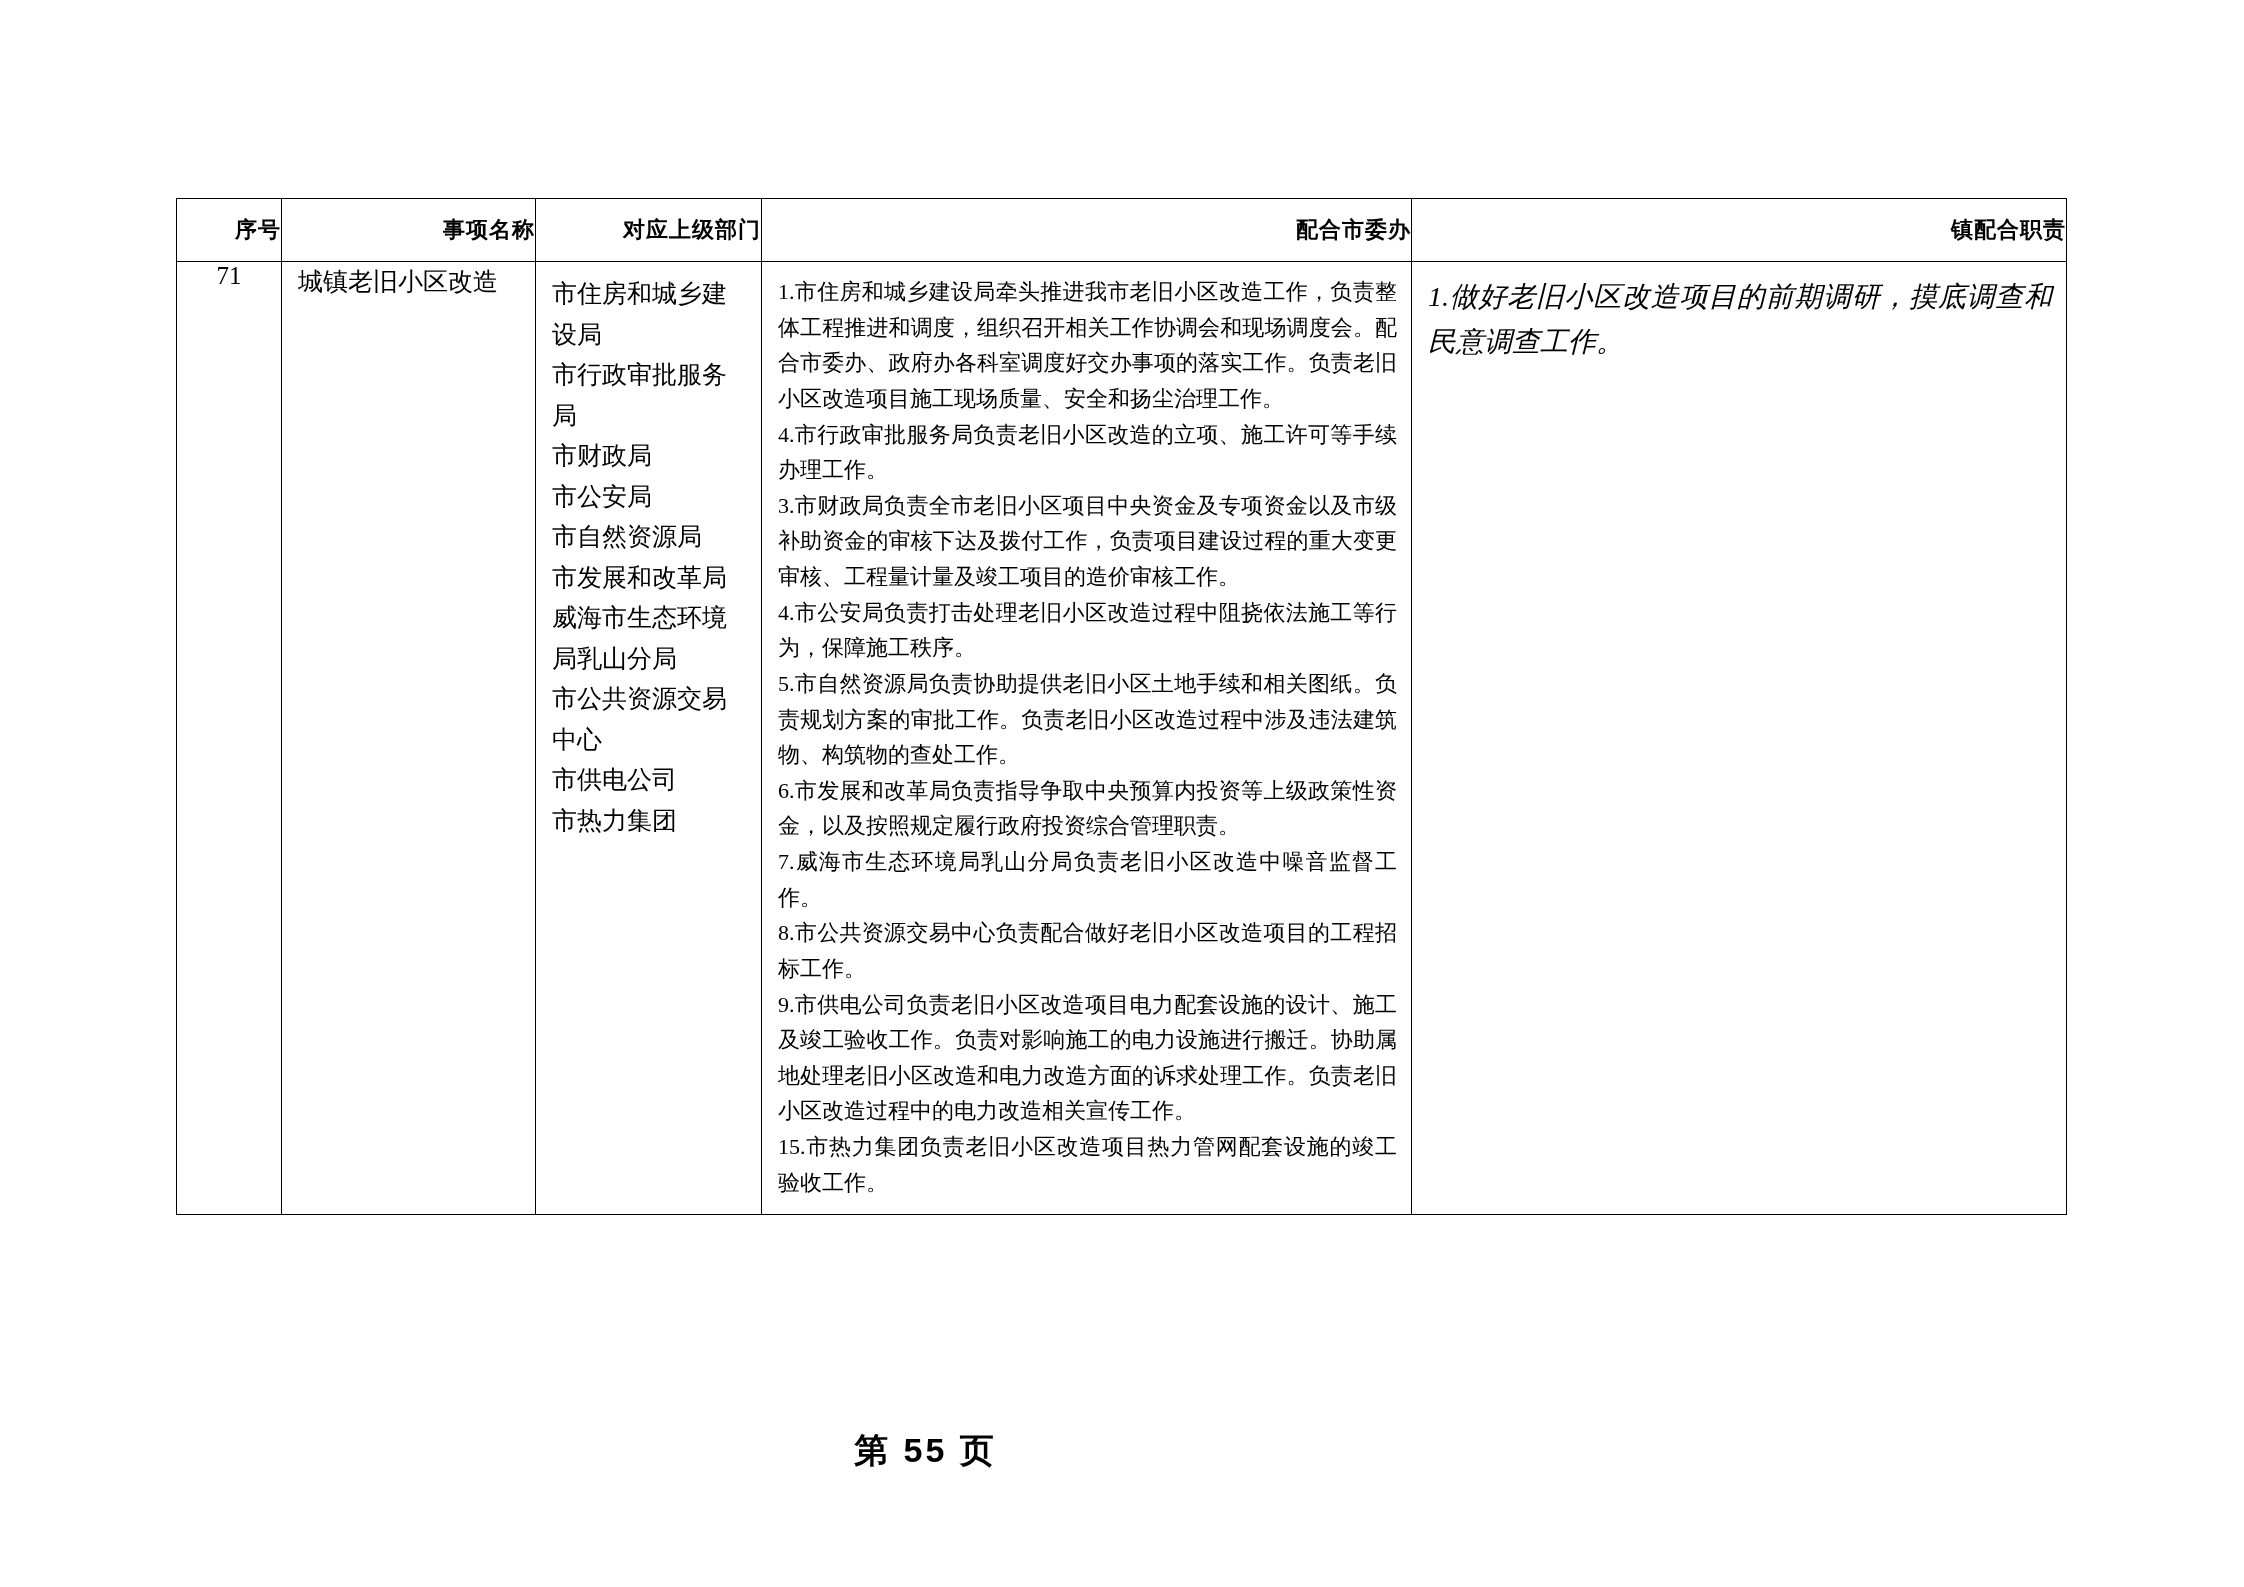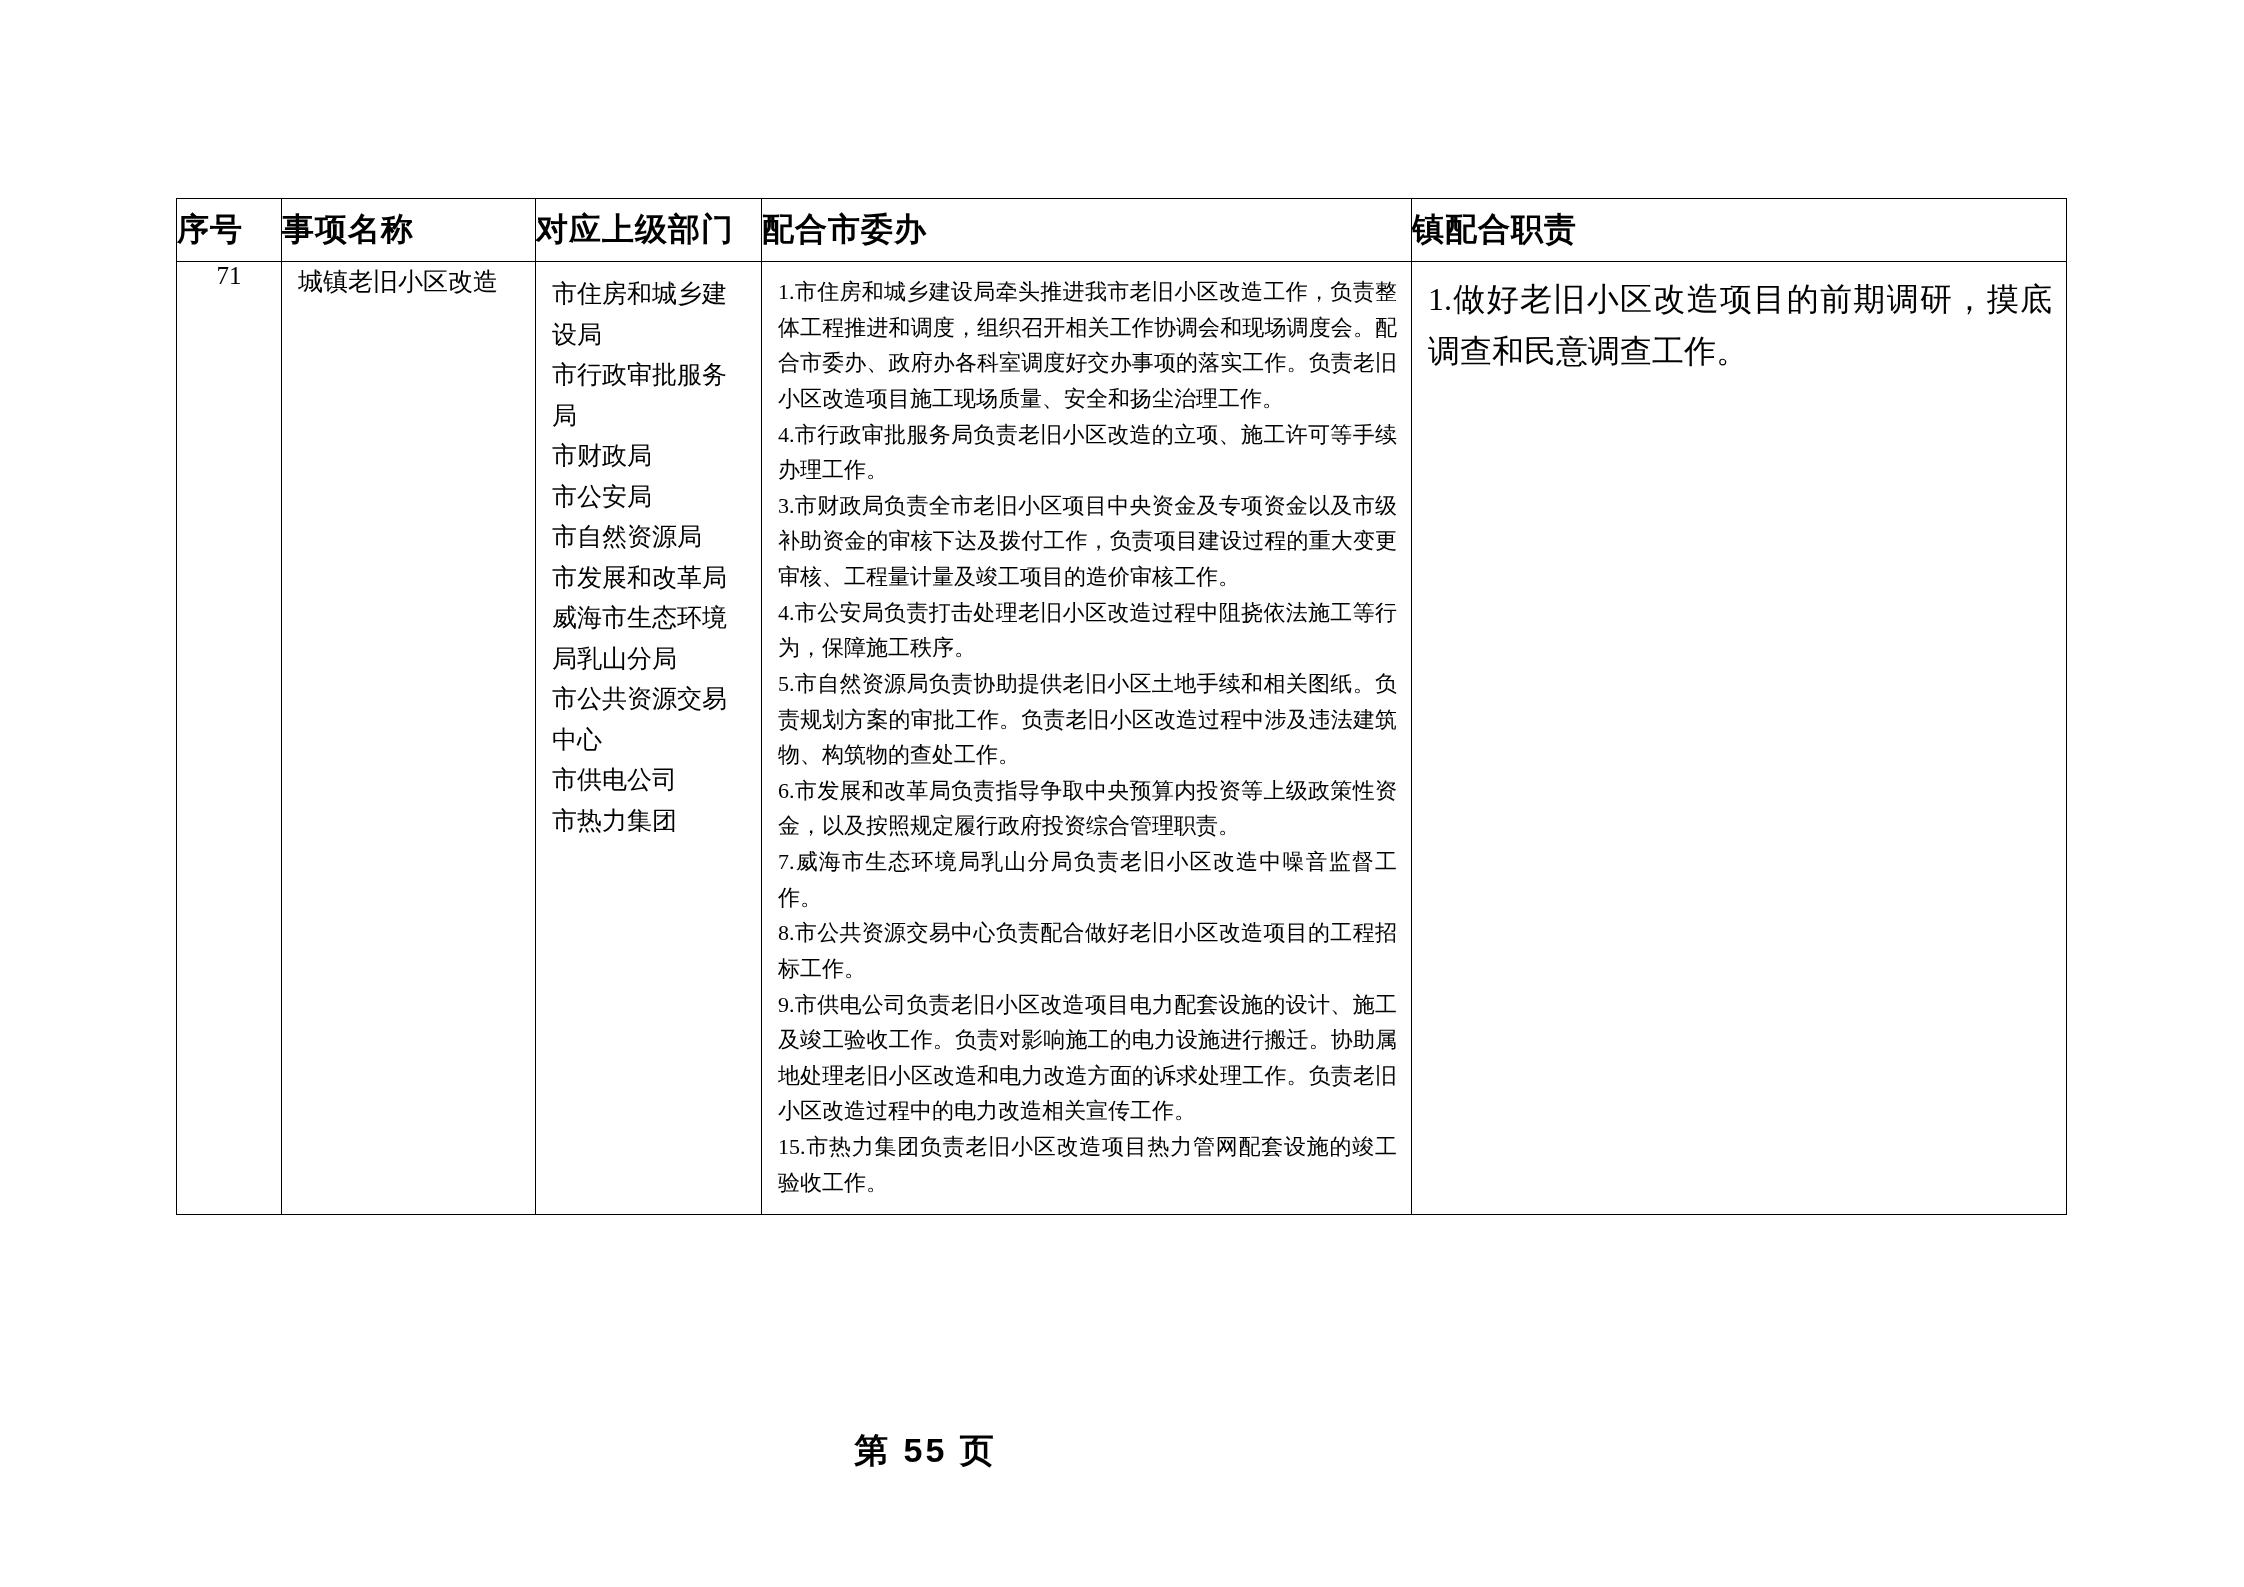--- a/index.html
+++ b/index.html
@@ -36,23 +36,23 @@
     padding: 0;
   }
   .col-seq     { width: 105px; }
   .col-item    { width: 254px; }
   .col-dept    { width: 226px; }
   .col-duty    { width: 650px; }
   .col-town    { width: 655px; }
 
   .head-row td {
     height: 62px;
-    text-align: left;
+    text-align: right;
     vertical-align: middle;
-    font-size: 32px;
+    font-size: 22px;
     font-family: "Liberation Sans", "DejaVu Sans", sans-serif;
     font-weight: bold;
     letter-spacing: 1px;
   }
 
   .cell-inner {
     padding: 12px 14px 14px 16px;
     font-size: 25px;
     line-height: 1.62;
   }
@@ -89,24 +89,25 @@
     text-align: justify;
     text-justify: inter-ideograph;
     margin-bottom: 0;
   }
   .town-list {
     margin: 0;
     padding: 0;
     list-style: none;
   }
   .town-list li {
-    font-size: 32px;
+    font-size: 28px;
     line-height: 1.62;
     text-align: justify;
     text-justify: inter-ideograph;
+    font-style: italic;
   }
   .footer {
     position: absolute;
     left: 0;
     top: 1428px;
     width: 1851px;
     text-align: center;
     font-size: 34px;
     font-weight: bold;
     font-family: "Liberation Sans", "DejaVu Sans", sans-serif;

